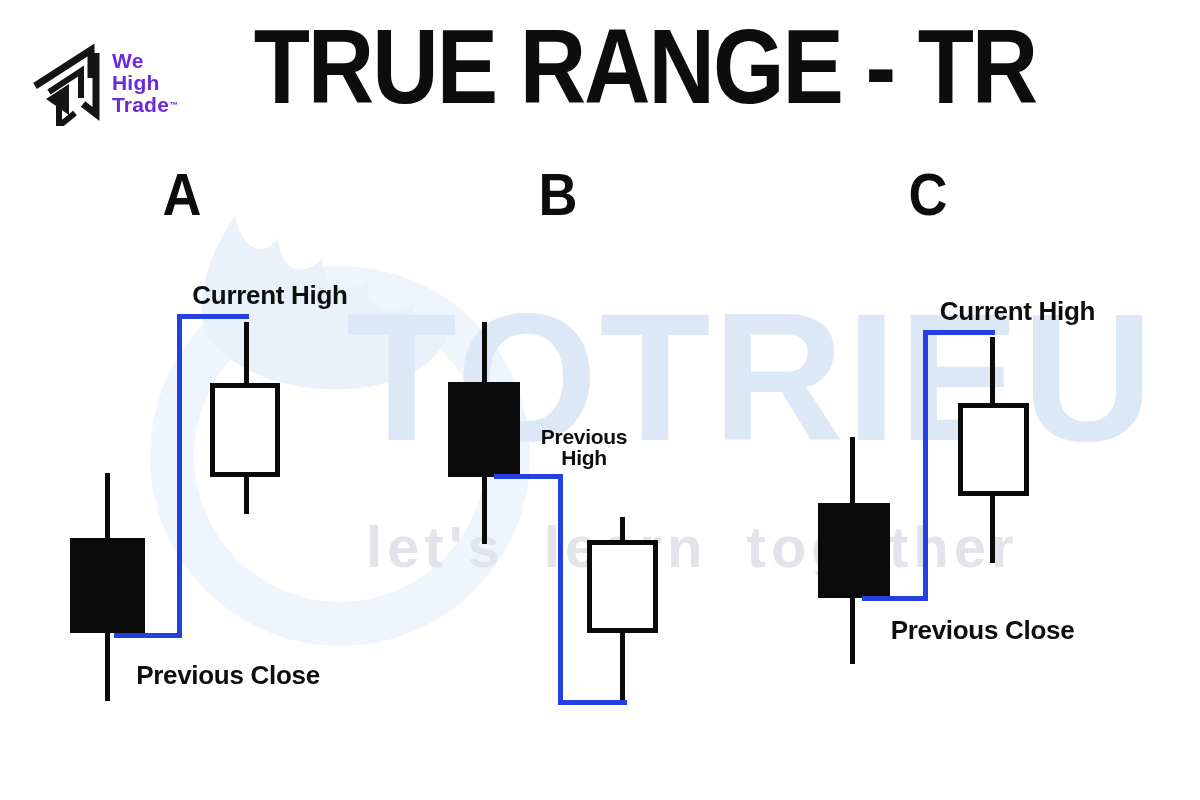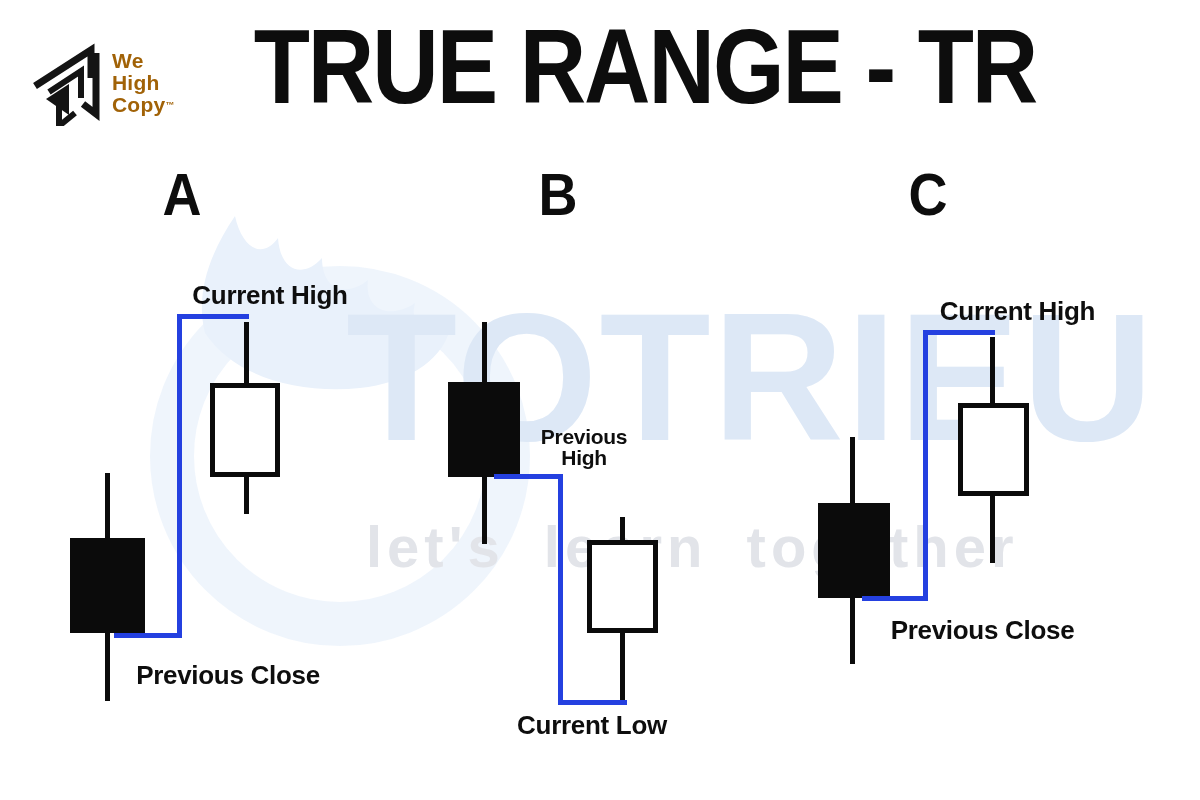--- a/index.html
+++ b/index.html
@@ -21,21 +21,21 @@
   }
   
   .title {
     position:absolute; left:230px; top:6px; width:830px; margin:0; text-align:center;
     font-size:92px; font-weight:bold; letter-spacing:-2px; color:#0d0d0d;
     transform:scaleY(1.15); transform-origin:top center; white-space:nowrap;
   }
   .logo-icon { position:absolute; left:28px; top:40px; width:82px; height:86px; color:#141414; }
   .logo-text {
     position:absolute; left:112px; top:50px; font-size:21px; font-weight:bold;
-    line-height:22px; letter-spacing:0.2px; color:#a16207;
+    line-height:22px; letter-spacing:0.2px; color:#6d28d9;
   }
   .logo-text .tm { font-size:9px; vertical-align:top; }
   .panel-letter {
     position:absolute; width:60px; text-align:center; font-size:54px; font-weight:bold;
     transform:scaleY(1.1); transform-origin:top center; color:#0d0d0d;
   }
   
   .wick { position:absolute; width:5px; background:var(--ink,#0b0b0b); }
   .candle-black { position:absolute; background:var(--ink,#0b0b0b); }
   .candle-white { position:absolute; background:#ffffff; border:5px solid var(--ink,#0b0b0b); box-sizing:border-box; }
@@ -64,21 +64,21 @@
   <svg class="logo-icon" viewBox="0 0 80 86" aria-hidden="true">
     <path d="M6,46 L62,10 L62,38" fill="none" stroke="currentColor" stroke-width="7"></path>
     <path d="M20,52 L52,31 L52,58" fill="none" stroke="currentColor" stroke-width="6"></path>
     <path d="M67,13 L67,74 L54,64" fill="none" stroke="currentColor" stroke-width="7"></path>
     <path d="M17,59 L40,44 L40,75 Z" fill="currentColor"></path>
     <path d="M30,64 L30,86 L46,73" fill="none" stroke="currentColor" stroke-width="6"></path>
   </svg>
   <div class="logo-text">
     <div>We</div>
     <div>High</div>
-    <div><span>Copy</span><span class="tm">™</span></div>
+    <div><span>Trade</span><span class="tm">™</span></div>
   </div>
 
   <h1 class="title">TRUE RANGE - TR</h1>
 
   <div class="panel-letter" style="left:152px; top:160px;">A</div>
   <div class="panel-letter" style="left:528px; top:160px;">B</div>
   <div class="panel-letter" style="left:898px; top:160px;">C</div>
 
   <div class="ann" style="left:175px; top:280px; width:190px;">Current High</div>
 
@@ -102,21 +102,20 @@
     <div>High</div>
   </div>
 
   <div class="wick" style="left:620px; top:517px; height:184px;"></div>
   <div class="candle-white" style="left:587px; top:540px; width:71px; height:93px;"></div>
 
   <div class="blue-h" style="left:494px; top:474px; width:69px;"></div>
   <div class="blue-v" style="left:558px; top:474px; height:231px;"></div>
   <div class="blue-h" style="left:558px; top:700px; width:69px;"></div>
 
-  <div class="ann" style="left:502px; top:710px; width:180px;">Current Low</div>
 
   <div class="ann" style="left:925px; top:296px; width:185px;">Current High</div>
 
   <div class="wick" style="left:990px; top:337px; height:226px;"></div>
   <div class="candle-white" style="left:958px; top:403px; width:71px; height:93px;"></div>
 
   <div class="wick" style="left:850px; top:437px; height:227px;"></div>
   <div class="candle-black" style="left:818px; top:503px; width:72px; height:95px;"></div>
 
   <div class="blue-h" style="left:923px; top:330px; width:72px;"></div>

